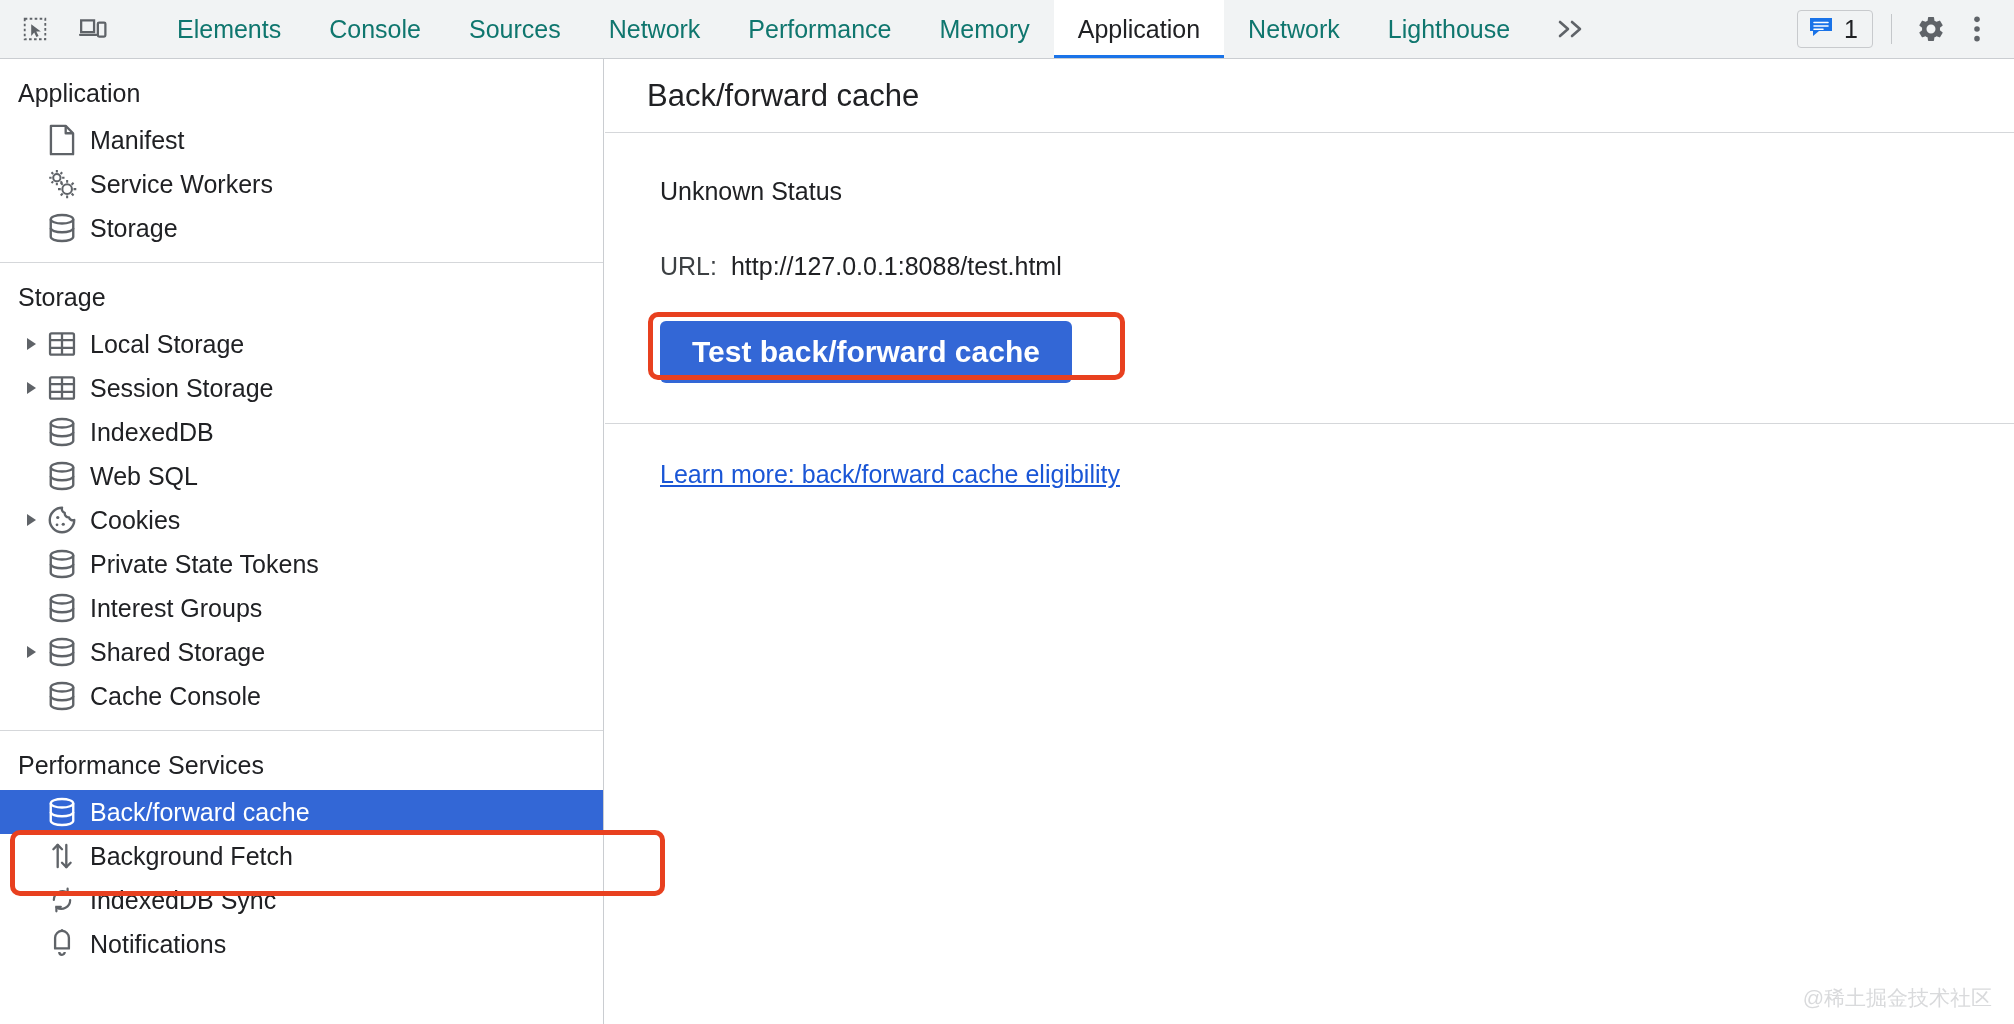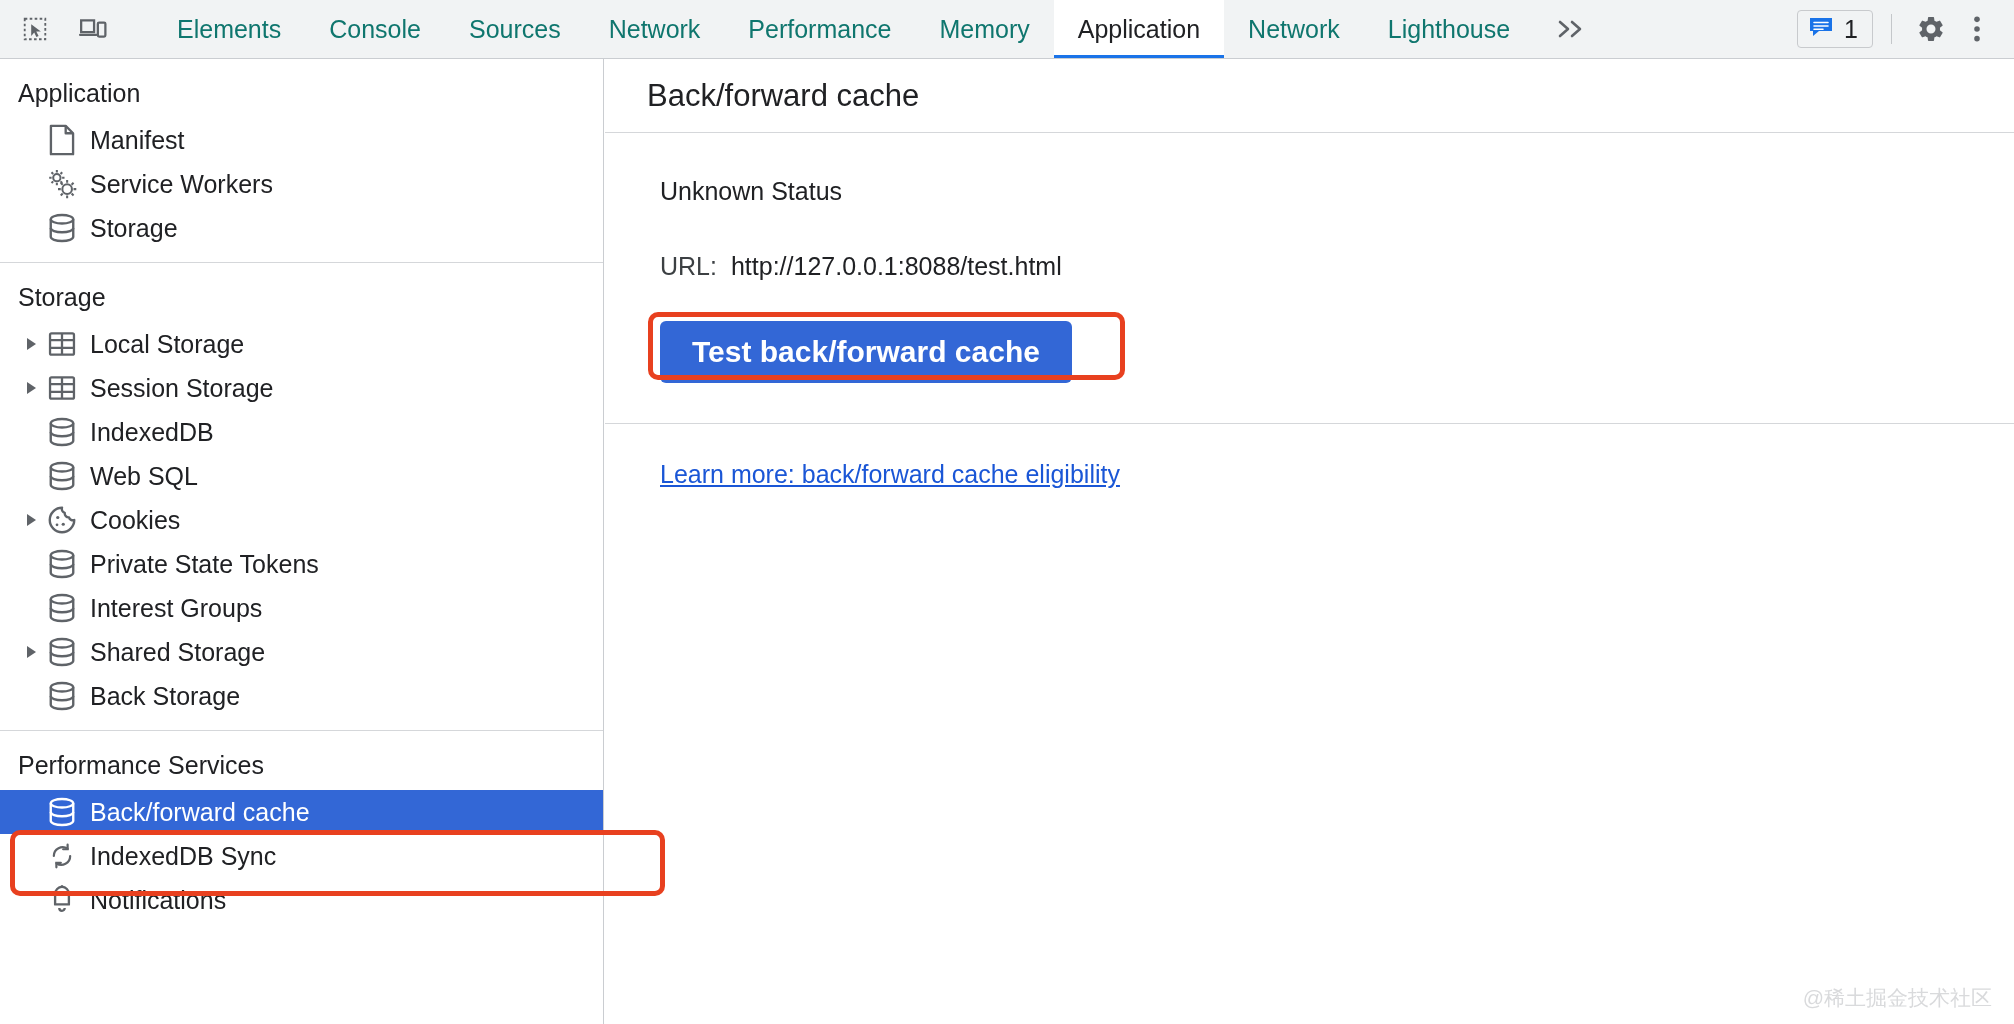--- a/index.html
+++ b/index.html
@@ -410,41 +410,55 @@
         <div class="twisty"></div>
         <div class="side-icon">
           <svg width="28" height="30" viewBox="0 0 22 24" aria-hidden="true">
             <g fill="none" stroke="#5f6368" stroke-width="1.9">
               <ellipse cx="11" cy="5" rx="9" ry="3.4"></ellipse>
               <path d="M2 5v14c0 1.9 4 3.4 9 3.4s9-1.5 9-3.4V5"></path>
               <path d="M2 12c0 1.9 4 3.4 9 3.4s9-1.5 9-3.4"></path>
             </g>
           </svg>
         </div>
-        <span class="side-label">Back Storage</span>
+        <span class="side-label">Cache Console</span>
       </div>
     </div>
 
     <div class="side-group last">
       <div class="group-title">Performance Services</div>
 
       <div class="side-item selected">
         <div class="twisty"></div>
         <div class="side-icon">
           <svg width="28" height="30" viewBox="0 0 22 24" aria-hidden="true">
             <g fill="none" stroke="#ffffff" stroke-width="1.9">
               <ellipse cx="11" cy="5" rx="9" ry="3.4"></ellipse>
               <path d="M2 5v14c0 1.9 4 3.4 9 3.4s9-1.5 9-3.4V5"></path>
               <path d="M2 12c0 1.9 4 3.4 9 3.4s9-1.5 9-3.4"></path>
             </g>
           </svg>
         </div>
         <span class="side-label">Back/forward cache</span>
       </div>
 
+      <div class="side-item">
+        <div class="twisty"></div>
+        <div class="side-icon">
+          <svg width="26" height="32" viewBox="0 0 20 26" aria-hidden="true">
+            <g fill="none" stroke="#5f6368" stroke-width="1.9" stroke-linecap="round" stroke-linejoin="round">
+              <path d="M6.5 22 V4"></path>
+                <path d="M3 7.5 L6.5 4 L10 7.5"></path>
+              <path d="M13.5 4 V22"></path>
+                <path d="M10 18.5 L13.5 22 L17 18.5"></path>
+            </g>
+          </svg>
+        </div>
+        <span class="side-label">Background Fetch</span>
+      </div>
 
       <div class="side-item">
         <div class="twisty"></div>
         <div class="side-icon">
           <svg width="28" height="30" viewBox="0 0 24 24" aria-hidden="true">
             <g fill="none" stroke="#5f6368" stroke-width="1.9" stroke-linecap="round">
               <path d="M19 12a7.5 7.5 0 0 1-11.8 6.2"></path>
               <path d="M5 12a7.5 7.5 0 0 1 11.8-6.2"></path>
               <path d="M16.8 2.3 L16.8 6.2 L13 6.2"></path>
               <path d="M7.2 21.7 L7.2 17.8 L11 17.8"></path>

